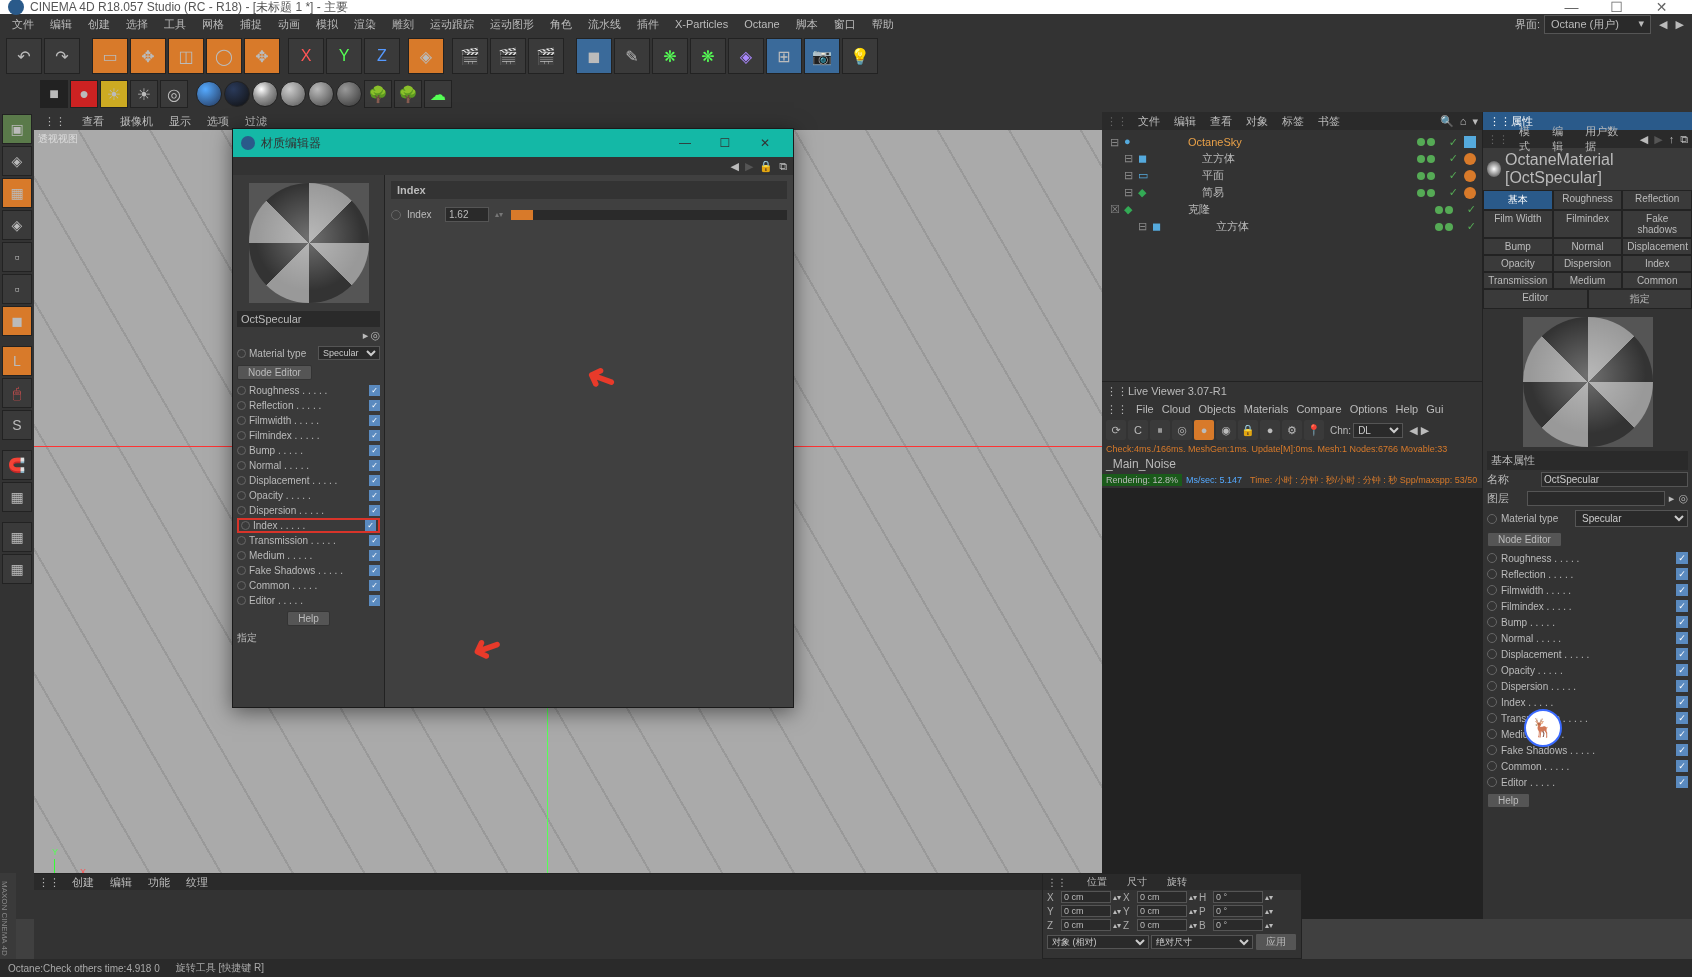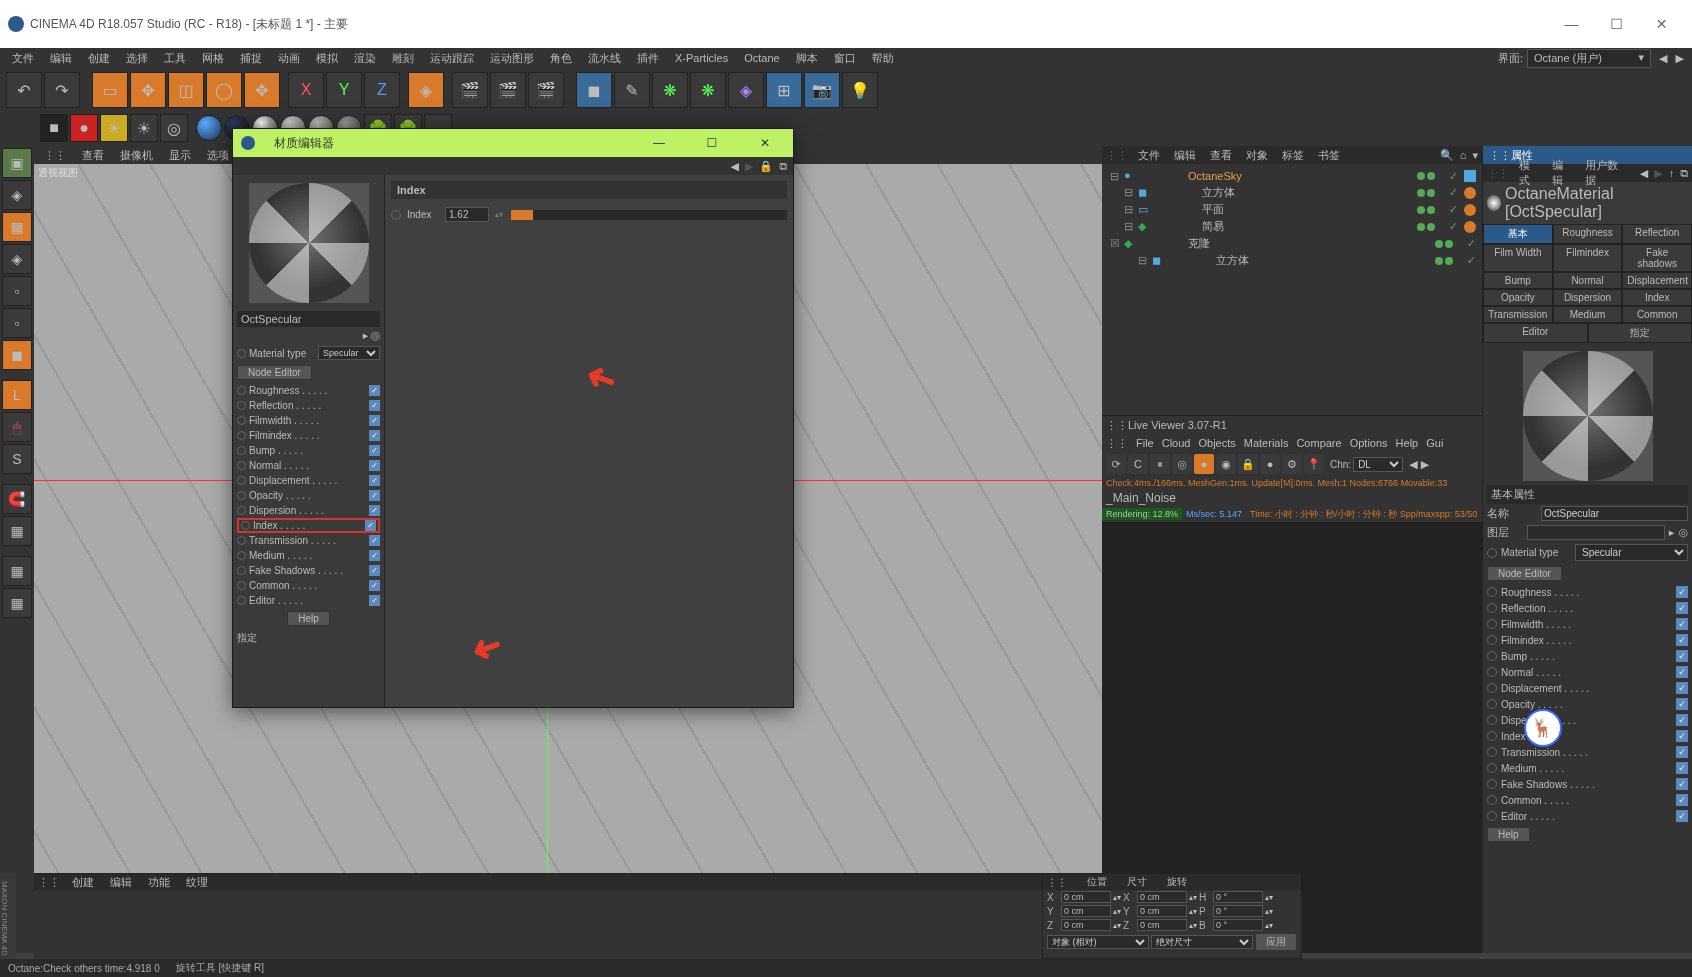--- a/index.html
+++ b/index.html
@@ -1,24 +1,24 @@
 <!DOCTYPE html>
 <html><head>
 <meta charset="utf-8">
 <style>
 * { margin: 0; padding: 0; box-sizing: border-box; font-family: "Microsoft YaHei", Arial, sans-serif; user-select: none; }
 body { background: #404040; color: #bbb; font-size: 11px; overflow: hidden; width: 1692px; height: 977px; position: relative; }
-.titlebar { background: #fff; height: 48px; display: flex; align-items: center; padding: 0 8px; color: #555; font-size: 12px; }
+.titlebar { background: #fff; height: 14px; display: flex; align-items: center; padding: 0 8px; color: #555; font-size: 12px; }
 .titlebar .icon { width: 16px; height: 16px; background: #2a5a8a; border-radius: 50%; margin-right: 6px; }
 .titlebar .spacer { flex: 1; }
 .titlebar .winbtn { width: 45px; height: 30px; display: flex; align-items: center; justify-content: center; color: #666; font-size: 14px; }
 .menubar { background: #333; height: 20px; display: flex; align-items: center; padding: 0 4px; }
 .menubar .mitem { padding: 2px 8px; color: #bbb; font-size: 11px; }
 .menubar .spacer { flex: 1; }
-.menubar .layoutsel { background: #2a2a2a; border: 1px solid #555; padding: 1px 6px; margin: 0 4px; font-size: 11px; width: 124px; display: flex; justify-content: space-between; }
+.menubar .layoutsel { background: #2a2a2a; border: 1px solid #555; padding: 1px 6px; margin: 0 4px; font-size: 11px; width: 107px; display: flex; justify-content: space-between; }
 .toolbar { background: #333; padding: 4px 6px; display: flex; gap: 2px; align-items: center; flex-wrap: wrap; }
 .tbtn { width: 28px; height: 28px; background: #3a3a3a; border: 1px solid #222; display: flex; align-items: center; justify-content: center; font-size: 16px; }
 .tbtn.lg { width: 36px; height: 36px; }
 .tbtn.orange { background: #d87a2a; }
 .tbtn.blue { background: #3a6a9a; }
 .toolbar-row2 { background: #333; padding: 2px 6px 4px 40px; display: flex; gap: 2px; align-items: center; }
 .sball { width: 26px; height: 26px; border-radius: 50%; background: radial-gradient(circle at 35% 30%, #fff 0%, #999 40%, #444 100%); border: 1px solid #222; }
 .main-area { position: relative; height: calc(100% - 170px); display: flex; }
 .left-toolbar { width: 34px; background: #333; display: flex; flex-direction: column; gap: 2px; padding: 2px; }
 .ltbtn { width: 30px; height: 30px; background: #3a3a3a; border: 1px solid #222; display:flex; align-items:center; justify-content:center; font-size:14px; }
@@ -65,21 +65,21 @@
 .attr-body .preview { width: 130px; height: 130px; margin: 4px auto; background: #555; position: relative; }
 .checker-sphere { width: 100%; height: 100%; background: radial-gradient(circle at 50% 45%, rgba(255,255,255,0.3) 0%, transparent 60%), repeating-conic-gradient(#999 0deg 45deg, #333 45deg 90deg); border-radius: 50%; }
 .attr-section { background: #2a2a2a; padding: 2px 4px; margin-top: 4px; font-size: 11px; }
 .attr-prop { display: flex; align-items: center; padding: 2px 0; gap: 4px; }
 .attr-prop .bullet { width: 10px; height: 10px; border: 1px solid #666; border-radius: 50%; }
 .attr-prop .label { flex: 1; font-size: 10px; }
 .attr-prop .check { width: 12px; height: 12px; background: #5a8abf; display:flex; align-items:center; justify-content:center; font-size:9px; color:#fff; }
 .attr-prop select, .attr-prop input { background: #2a2a2a; border: 1px solid #555; color: #ccc; font-size: 10px; padding: 1px 2px; flex: 1; }
 .btn-gray { background: #555; border: 1px solid #333; padding: 1px 10px; font-size: 10px; border-radius: 2px; display: inline-block; text-align: center; }
 .material-editor { position: absolute; top: 128px; left: 232px; width: 562px; height: 580px; background: #404040; border: 1px solid #1a1a1a; box-shadow: 0 4px 20px rgba(0,0,0,0.5); z-index: 100; }
-.me-title { background: #bef264; height: 28px; display: flex; align-items: center; padding: 0 8px; color: #333; font-size: 12px; gap: 13px; }
+.me-title { background: #14b8a6; height: 28px; display: flex; align-items: center; padding: 0 8px; color: #333; font-size: 12px; }
 .me-title .spacer { flex: 1; }
 .me-title .wbtn { width: 40px; text-align: center; font-size: 12px; color: #333; }
 .me-body { display: flex; height: calc(100% - 46px); }
 .me-left { width: 152px; background: #3a3a3a; border-right: 1px solid #222; overflow-y: auto; }
 .me-preview { width: 120px; height: 120px; margin: 8px auto; background: #555; }
 .me-matname { background: #2a2a2a; padding: 2px 4px; margin: 2px 4px; font-size: 11px; }
 .me-proplist { padding: 2px 4px; }
 .me-prop { display: flex; align-items: center; padding: 2px 0; gap: 3px; font-size: 10px; }
 .me-prop .bullet { width: 9px; height: 9px; border: 1px solid #666; border-radius: 50%; flex-shrink: 0; }
 .me-prop .label { flex: 1; white-space: nowrap; overflow: hidden; }

